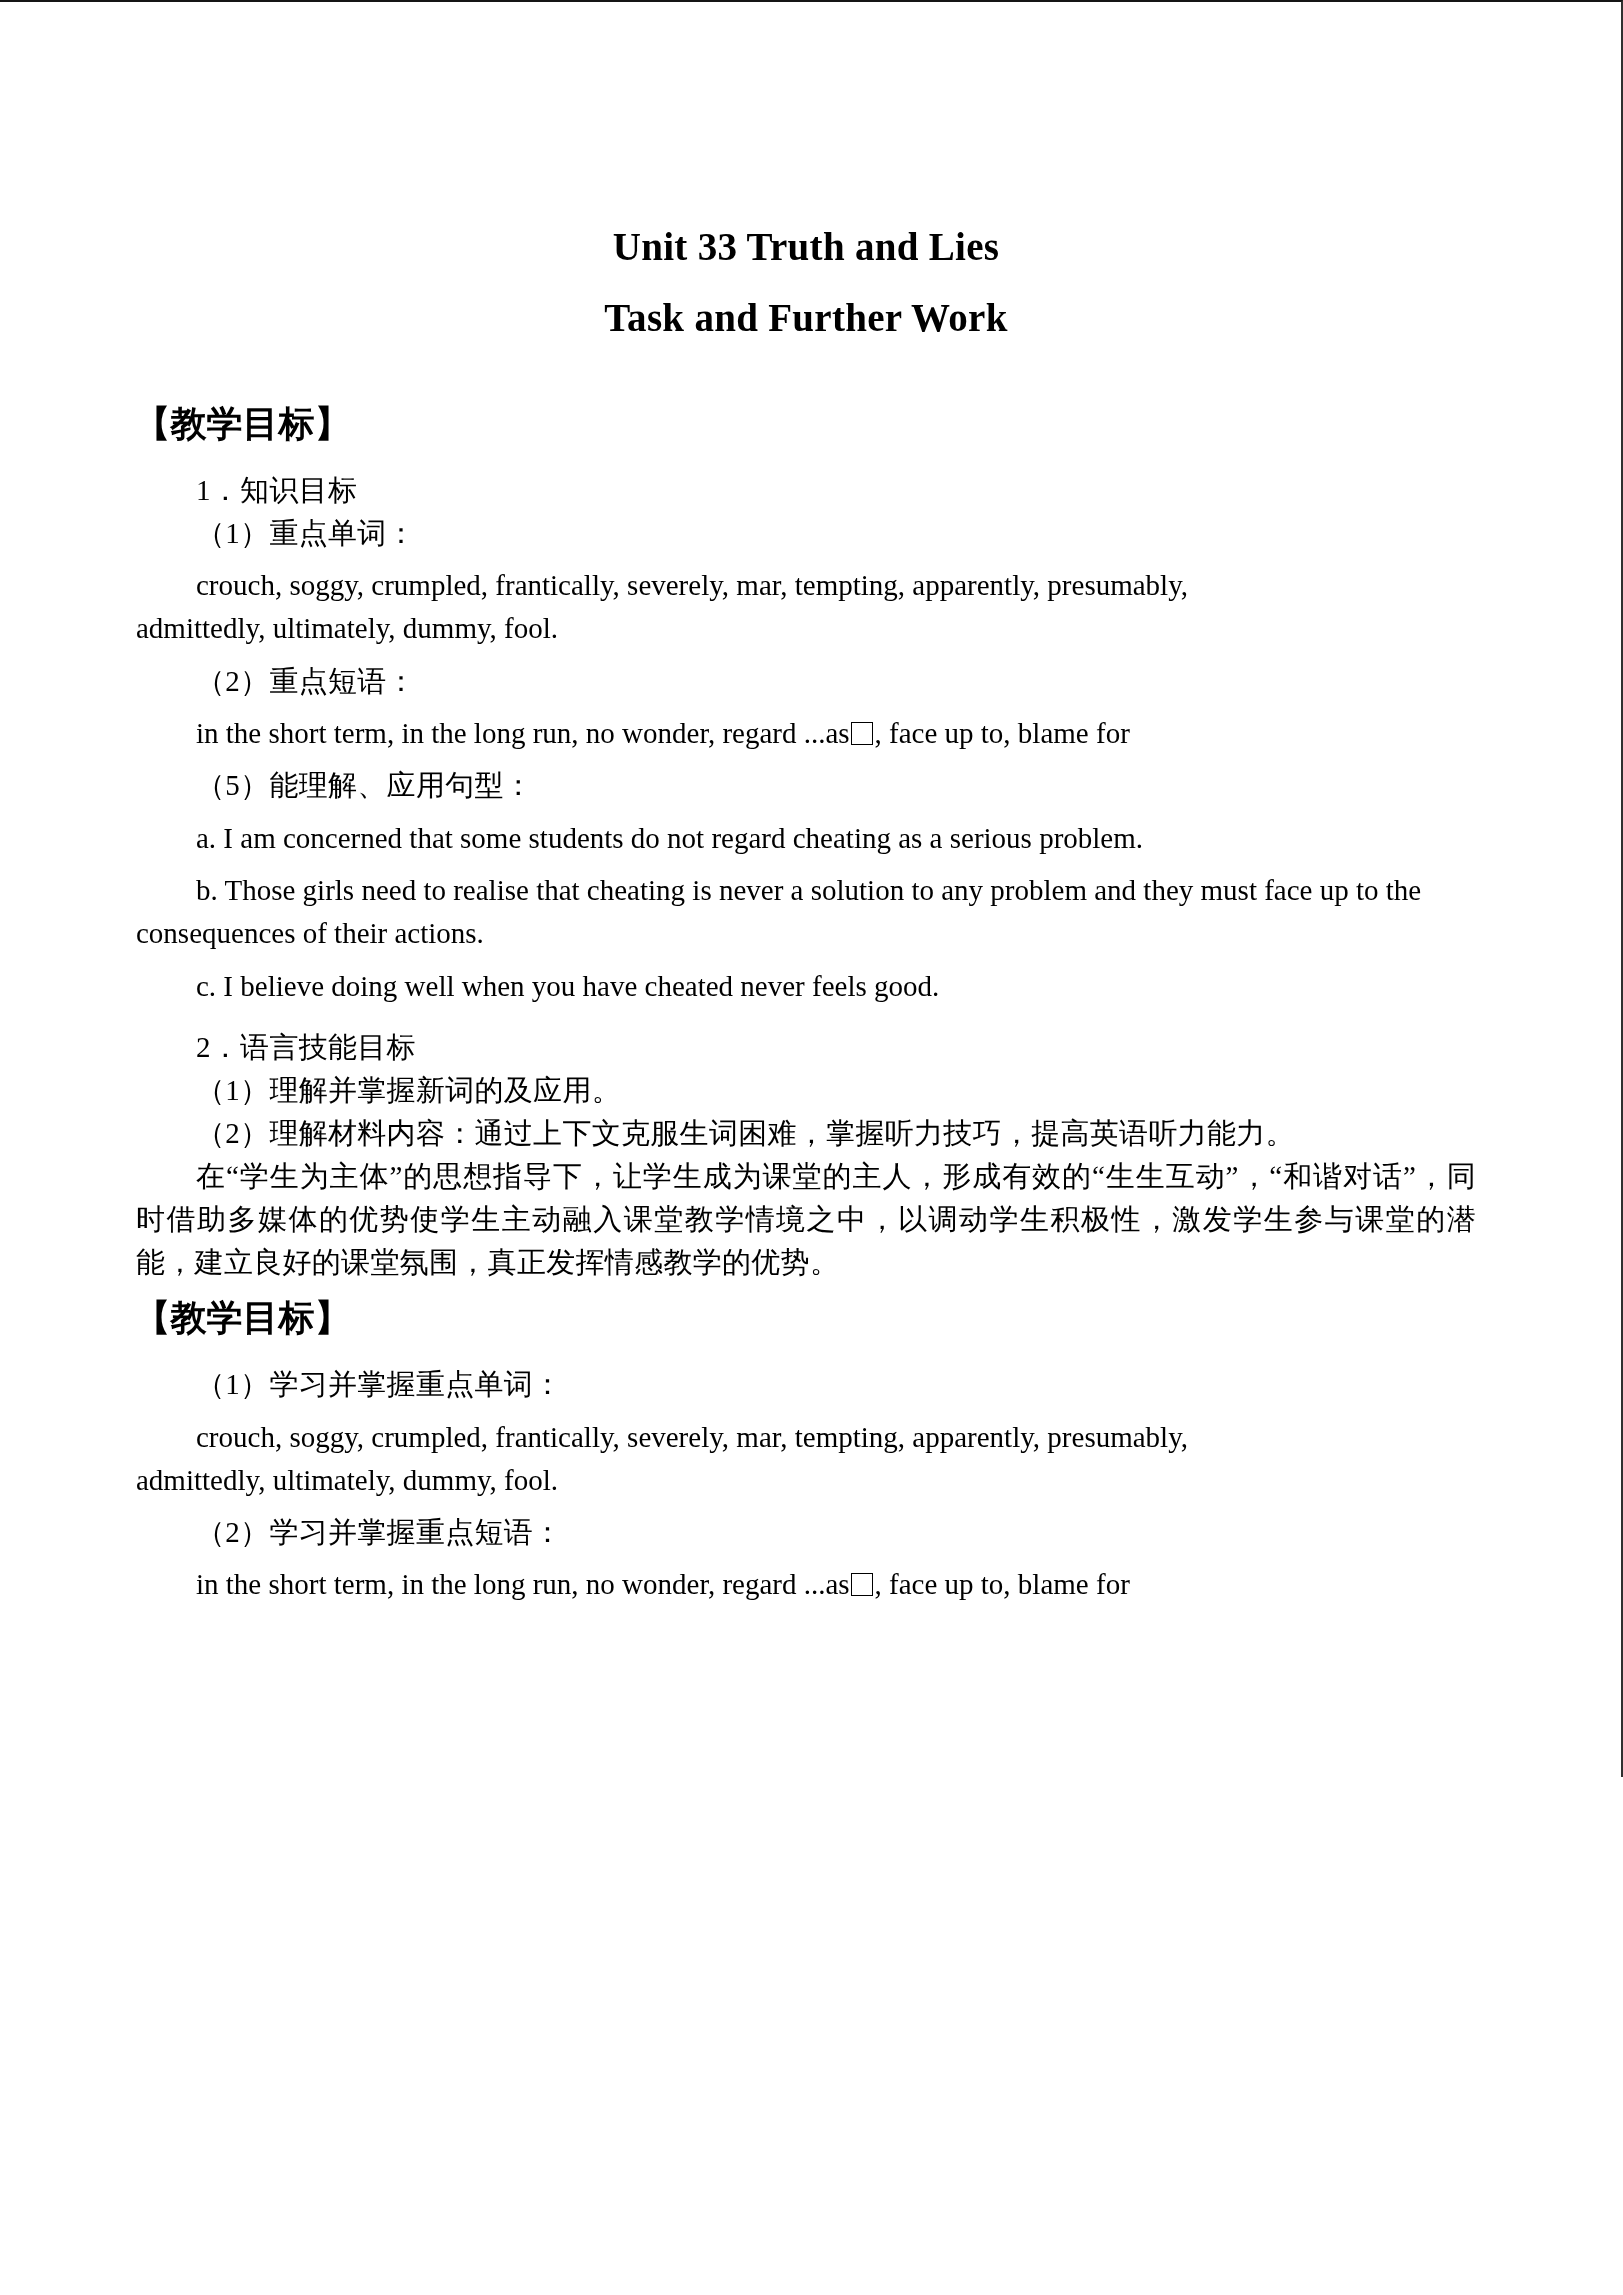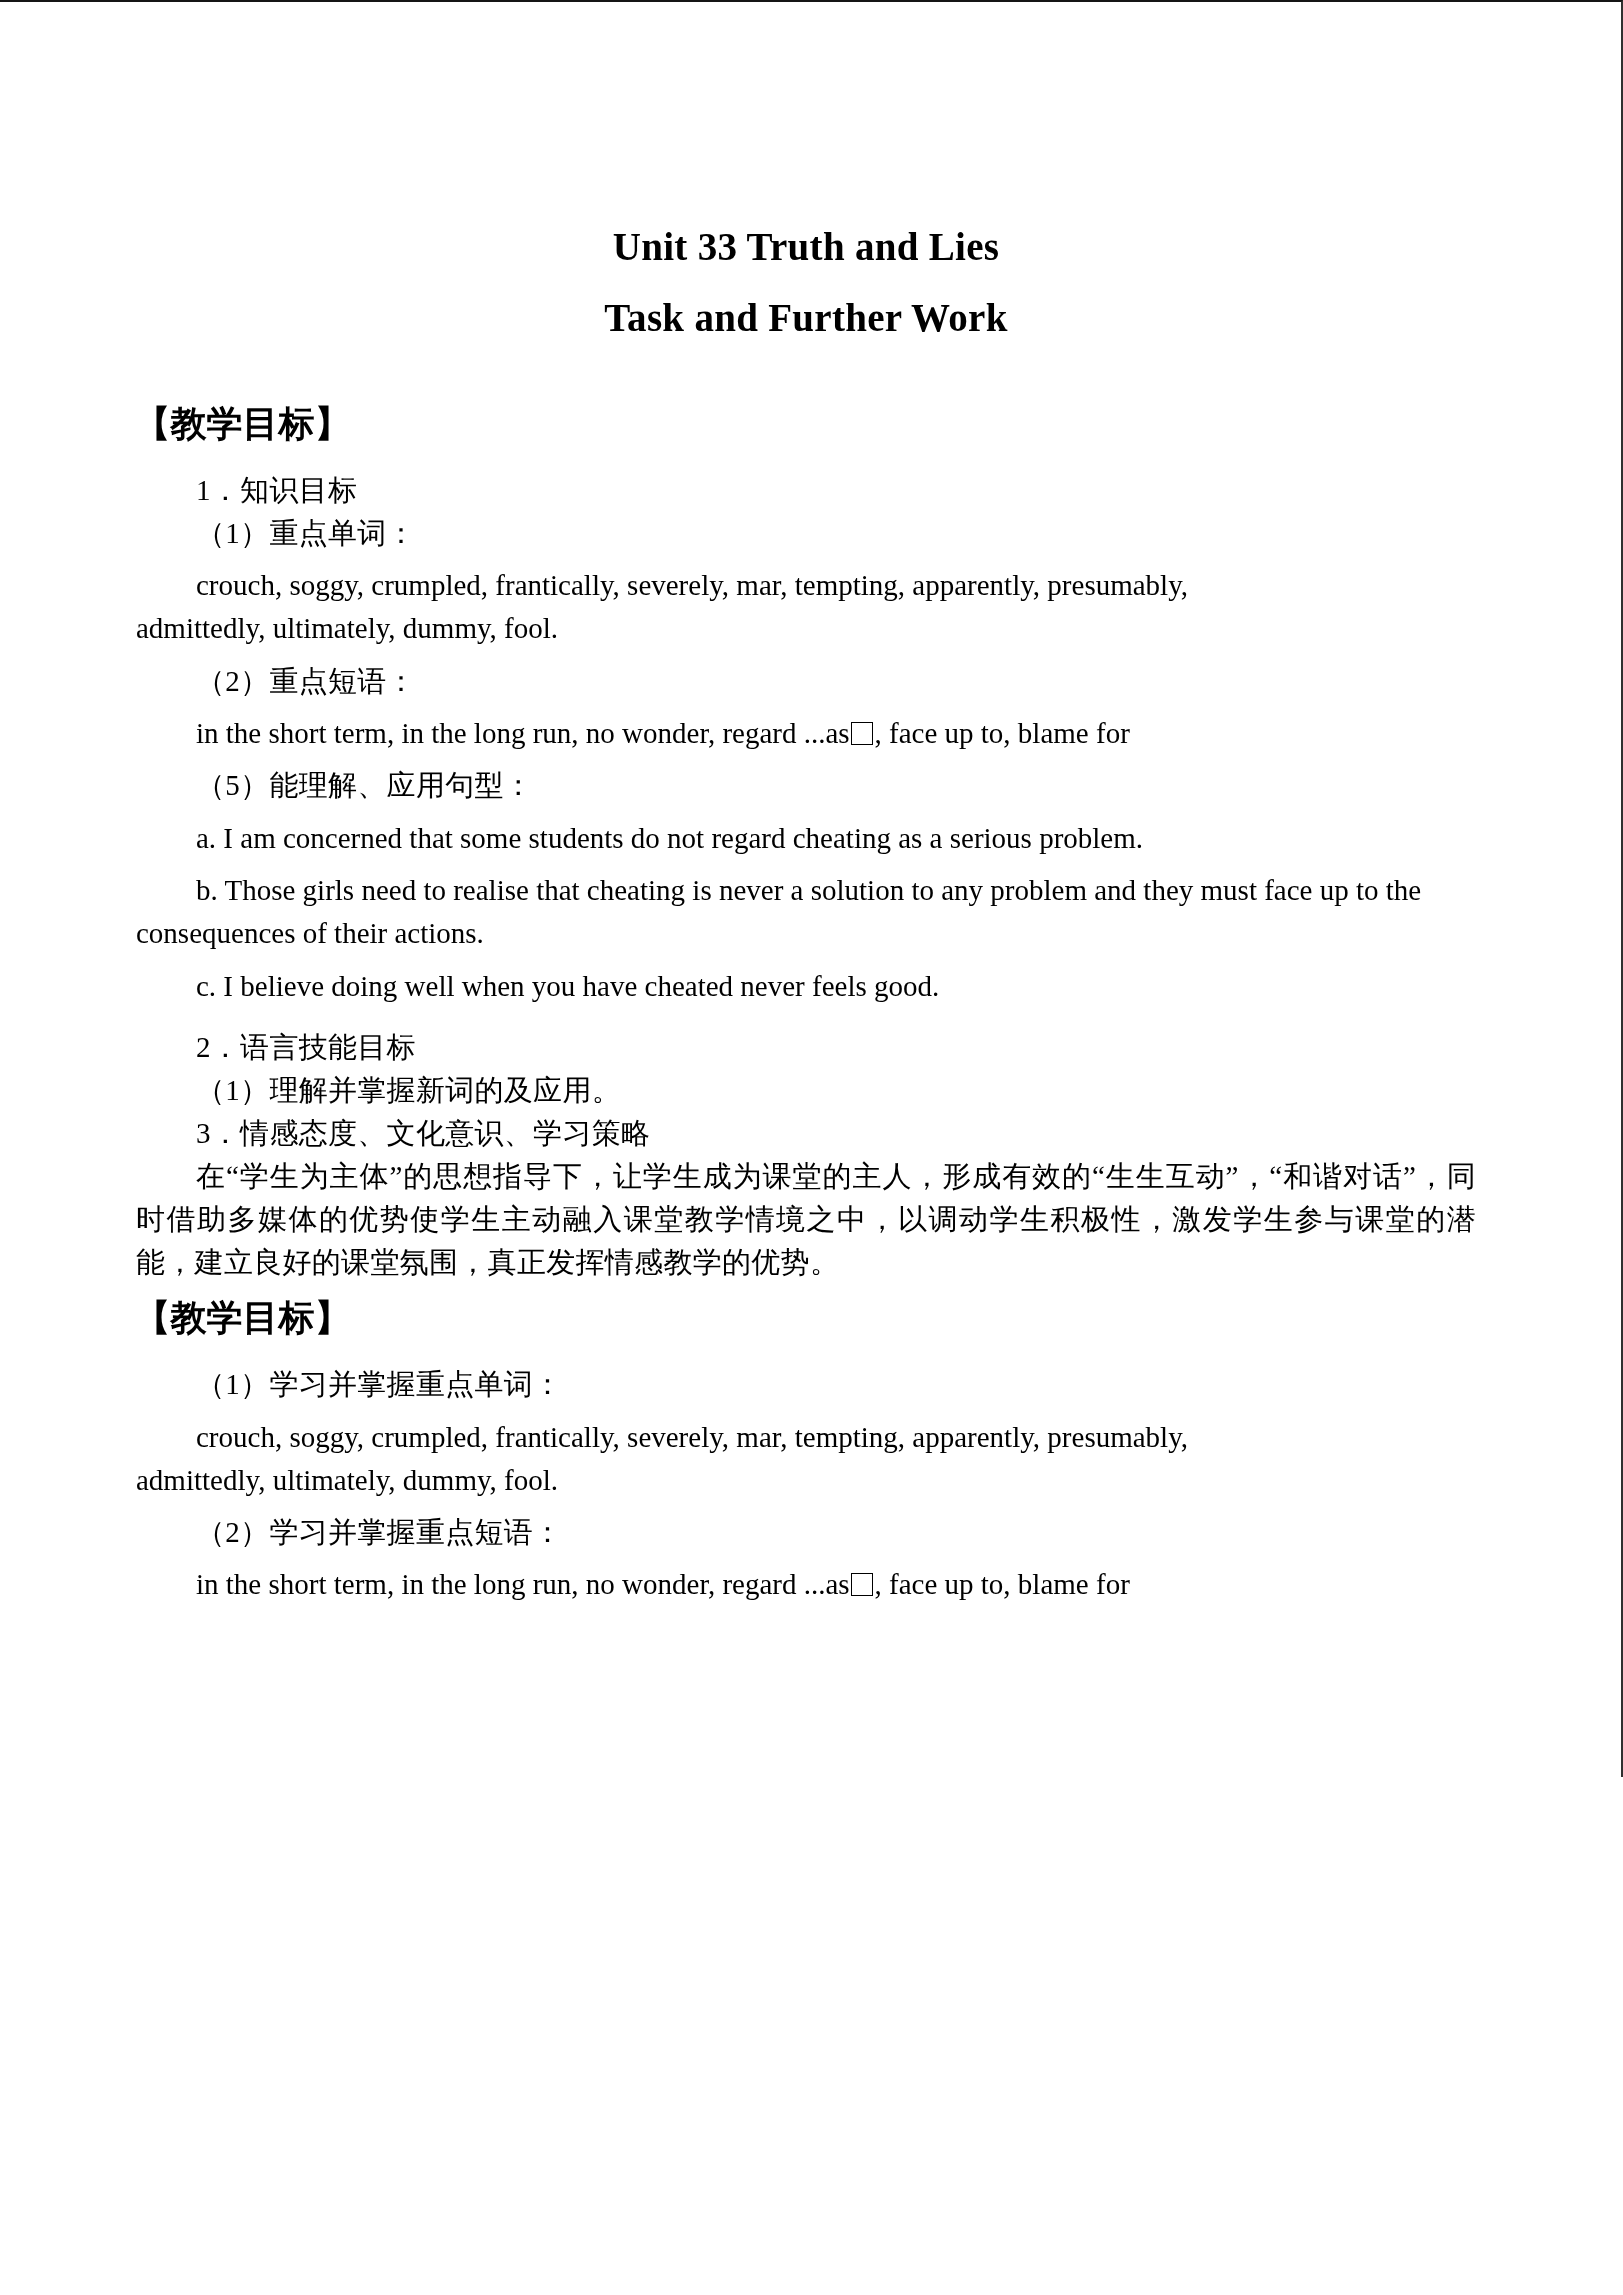--- a/index.html
+++ b/index.html
@@ -150,22 +150,22 @@
 
     <div class="gap-xs"></div>
 
 
     <div class="gap-xs"></div>
 
     <p class="para indent cn">2．语言技能目标</p>
 
     <p class="para indent cn">（1）理解并掌握新词的及应用。</p>
 
+    <p class="para indent cn">（2）理解材料内容：通过上下文克服生词困难，掌握听力技巧，提高英语听力能力。</p>
 
-    <p class="para indent cn">3．情感态度、文化意识、学习策略</p>
 
     <p class="para indent cn justify">在“学生为主体”的思想指导下，让学生成为课堂的主人，形成有效的“生生互动”，“和谐对话”，同时借助多媒体的优势使学生主动融入课堂教学情境之中，以调动学生积极性，激发学生参与课堂的潜能，建立良好的课堂氛围，真正发挥情感教学的优势。</p>
 
     <div class="gap-s"></div>
 
     <div class="section-heading">【教学目标】</div>
 
     <div class="gap-m"></div>
 
     <p class="para indent cn">（1）学习并掌握重点单词：</p>

